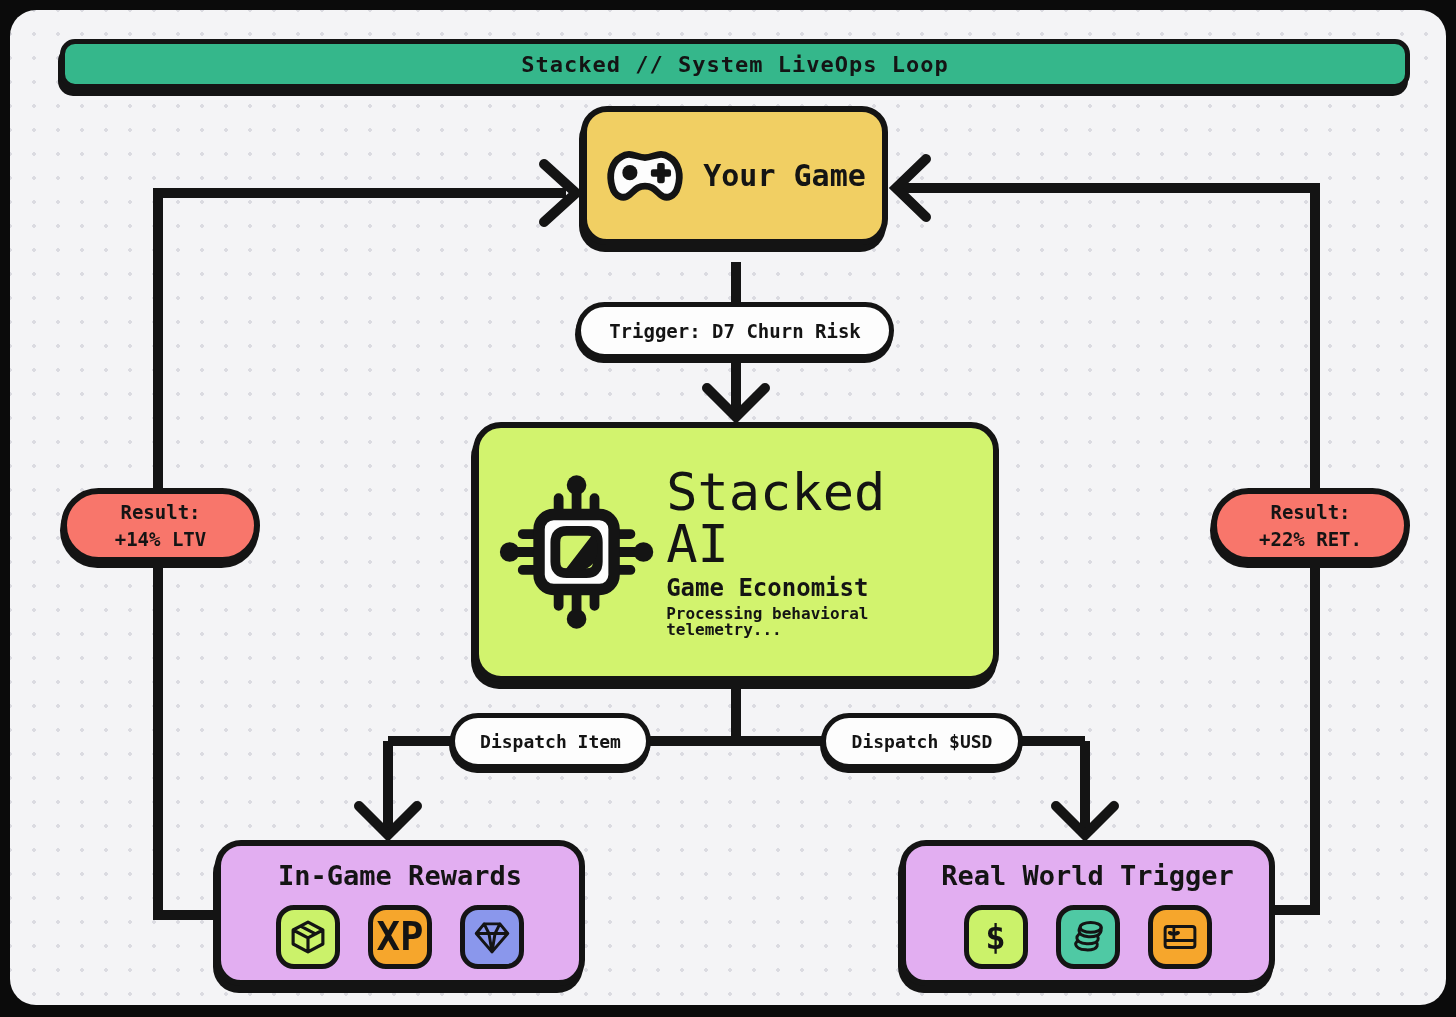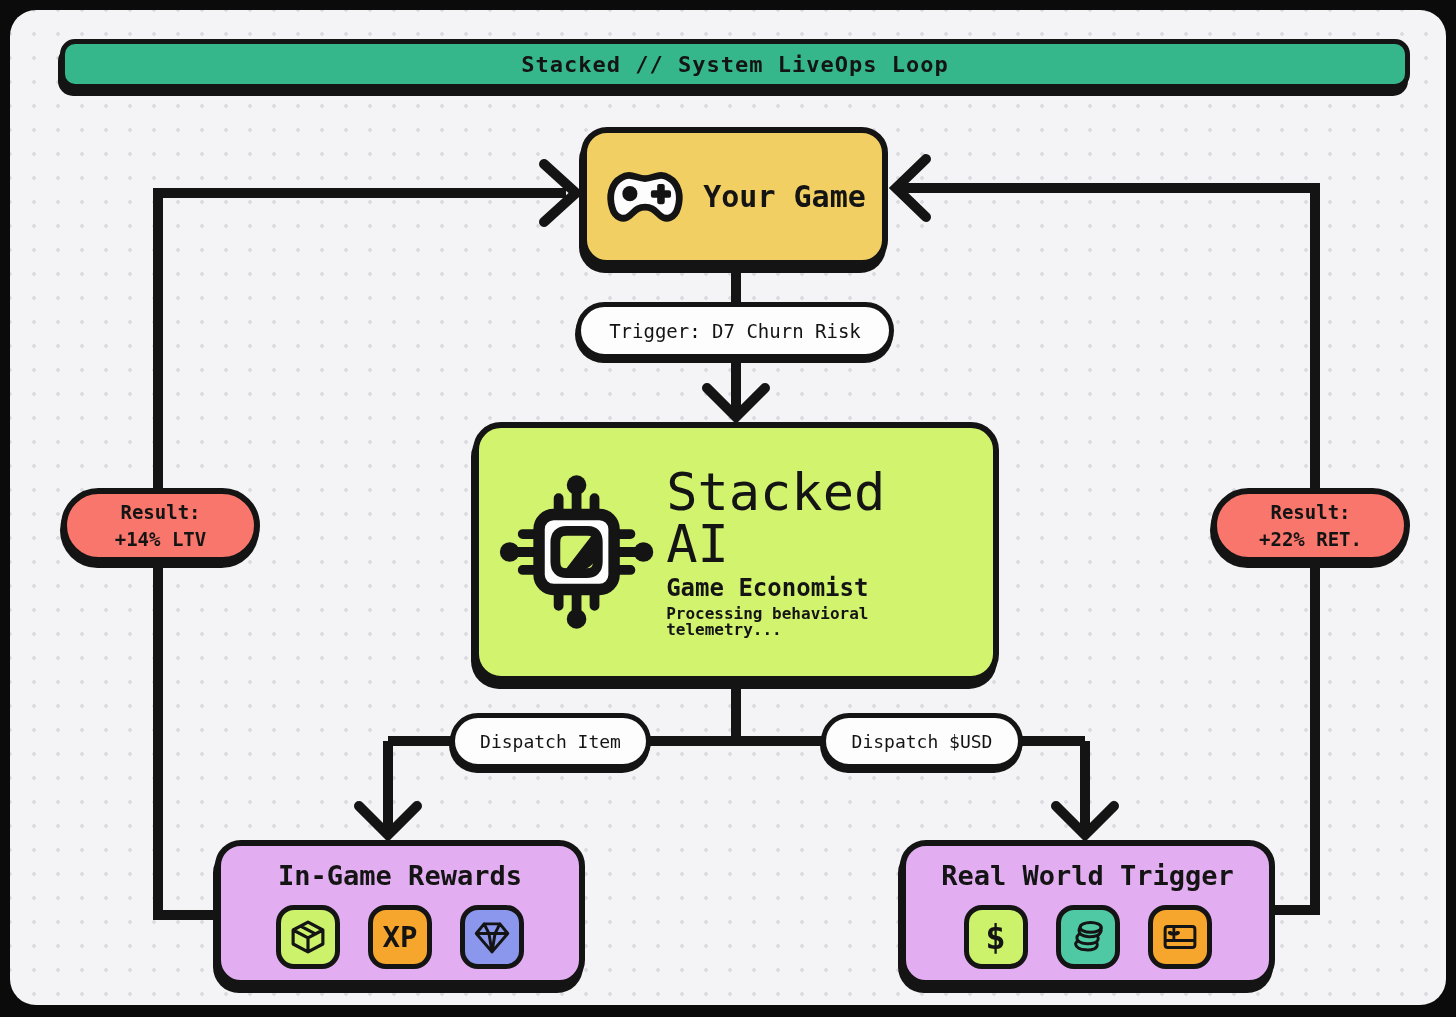--- a/index.html
+++ b/index.html
@@ -10,25 +10,25 @@
          background-image:radial-gradient(#DBDBE1 1.6px, transparent 1.6px);
          background-size:24px 24px;background-position:12px 12px;}
   .wires{position:absolute;left:0;top:0;width:1456px;height:1017px;pointer-events:none;}
 
   .node{position:absolute;box-sizing:border-box;border:6px solid #141414;
         box-shadow:-2px 7px 0 #141414;display:flex;align-items:center;justify-content:center;}
 
   .banner{left:50px;top:29px;width:1350px;height:50px;border-radius:15px;background:#35B78B;
           border-width:5px;font-size:22px;font-weight:bold;letter-spacing:1px;}
 
-  .game{left:571px;top:117px;width:307px;height:139px;border-radius:26px;background:#F1CF63;
+  .game{left:571px;top:96px;width:307px;height:139px;border-radius:26px;background:#F1CF63;
         gap:16px;font-size:30px;font-weight:bold;align-items:center;}
 
   .pill{border-radius:999px;background:#FDFDFD;border-width:5px;box-shadow:-1px 4px 0 #141414;
-        font-weight:normal;text-align:left;}
+        font-weight:bold;text-align:left;}
   .trigger{left:566px;top:292px;width:318px;height:57px;font-size:19px;}
   .dispatch-item{left:440px;top:703px;width:201px;height:56px;font-size:18px;}
   .dispatch-usd{left:811px;top:703px;width:202px;height:56px;font-size:18px;}
 
   .ai{left:463px;top:412px;width:526px;height:260px;border-radius:28px;background:#D2F36E;
       justify-content:flex-start;padding:0 30px 0 16px;gap:8px;}
   .ai-text{display:flex;flex-direction:column;gap:6px;}
   .ai-title{font-size:52px;font-weight:normal;line-height:1;}
   .ai-sub{font-size:24px;font-weight:bold;line-height:1;}
   .ai-status{font-size:16px;font-weight:bold;line-height:1;}
@@ -39,21 +39,21 @@
   .result-right{left:1201px;top:478px;width:199px;height:75px;}
 
   .rewards{border-radius:26px;background:#E2AEF1;flex-direction:column;gap:16px;padding-top:4px;}
   .rewards-left{left:205px;top:830px;width:370px;height:146px;}
   .rewards-right{left:890px;top:830px;width:375px;height:146px;}
   .rewards-title{font-size:27px;font-weight:bold;line-height:1;}
   .tile-row{display:flex;gap:28px;}
   .tile{width:64px;height:64px;box-sizing:border-box;border:5px solid #141414;border-radius:18px;
         display:flex;align-items:center;justify-content:center;font-weight:bold;}
   .tile-green{background:#CBF26A;}
-  .tile-orange{background:#F6A62C;font-size:29px;}
+  .tile-orange{background:#F6A62C;font-size:39px;}
   .tile-blue{background:#8A97EC;}
   .tile-teal{background:#4FC9A4;}
   .tile-dollar{background:#CBF26A;font-size:34px;}
 </style>
 </head>
 <body>
 
 <div class="canvas">
   <div class="panel">
 

